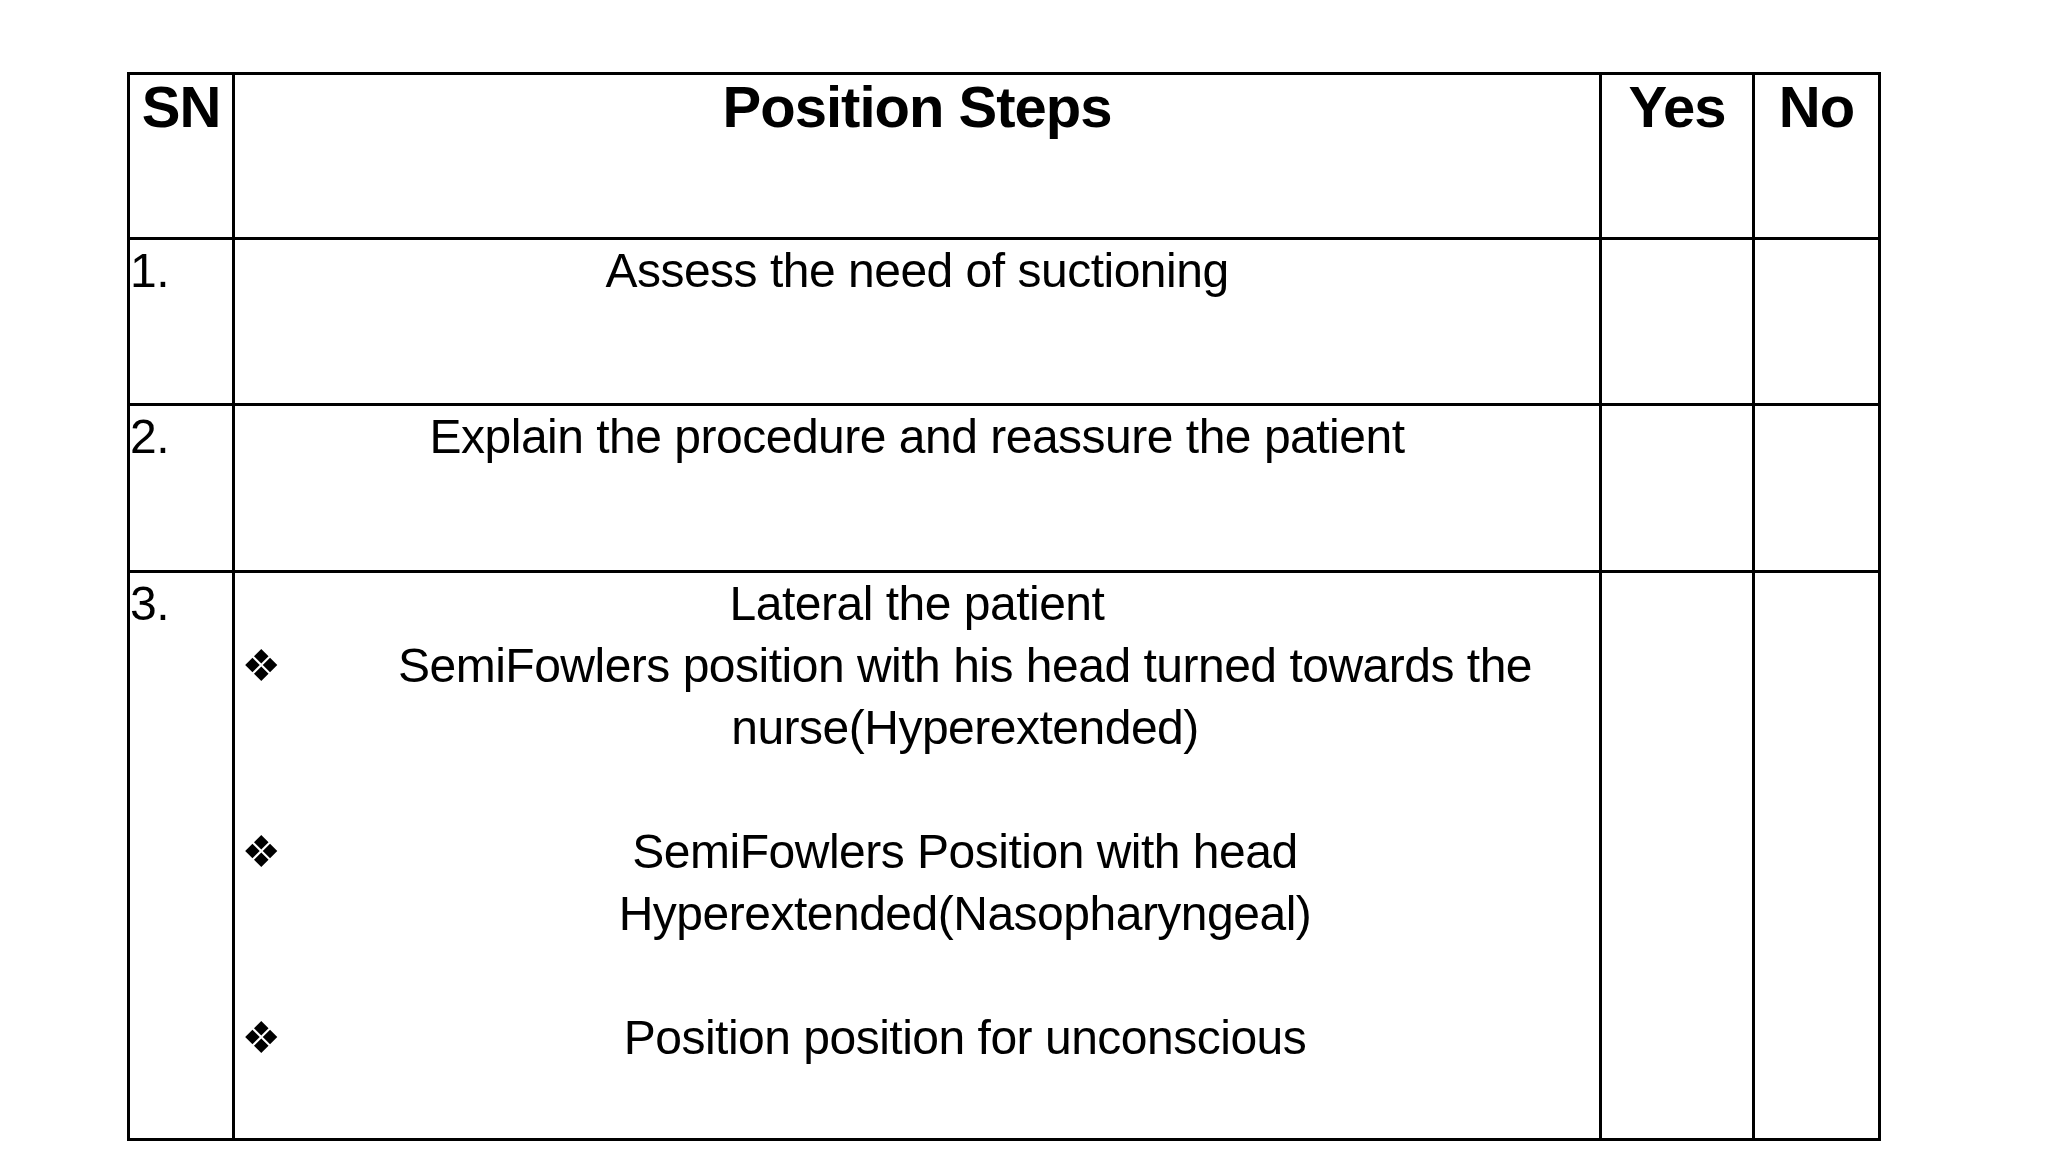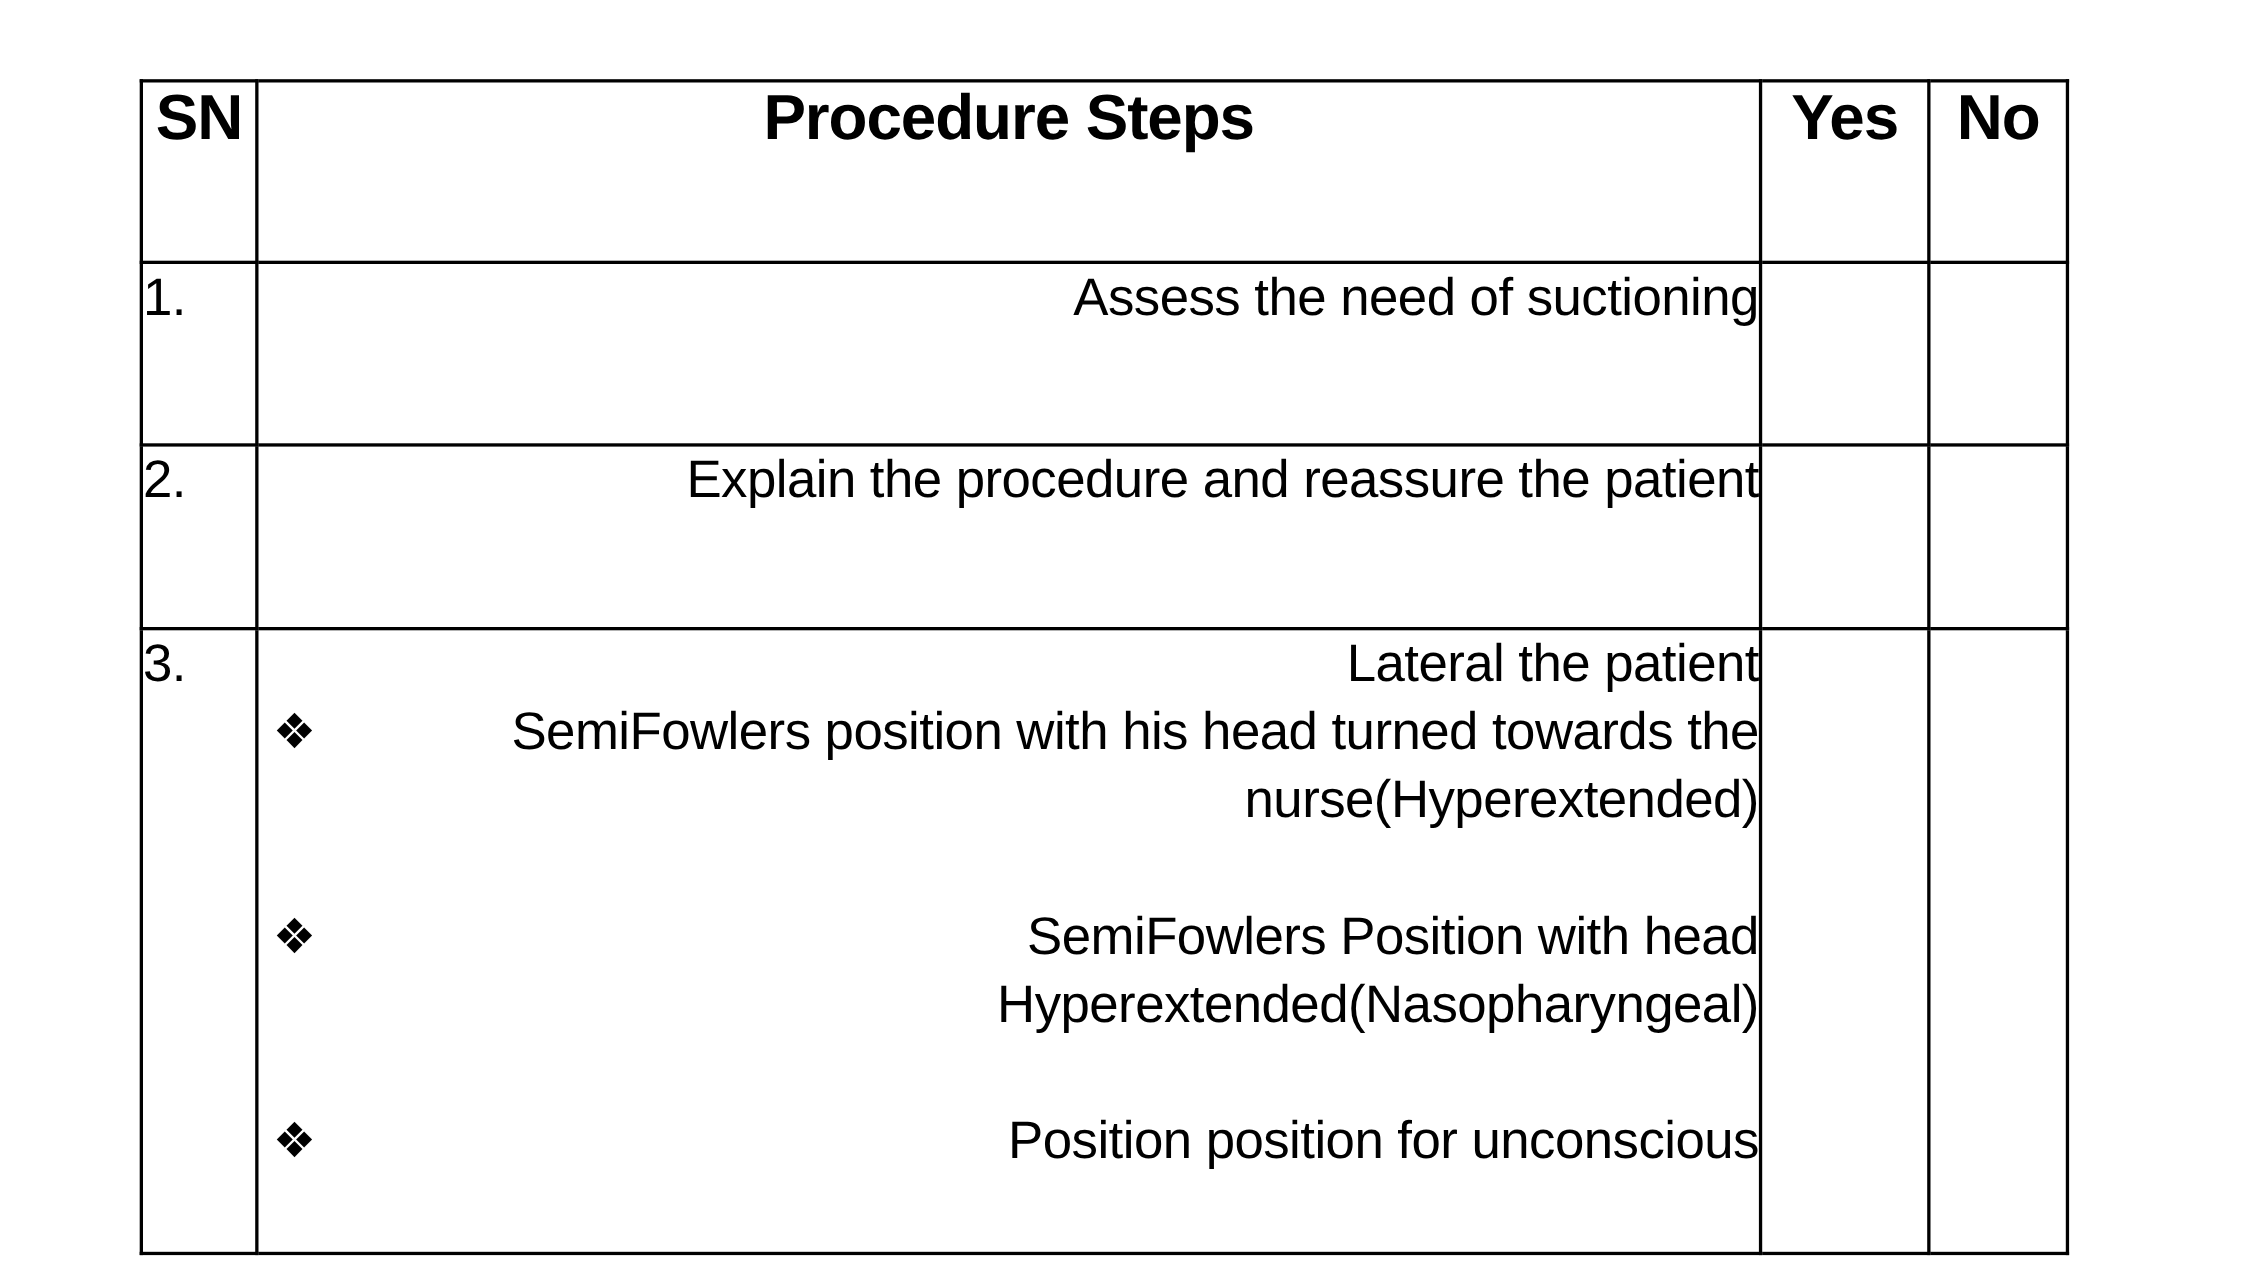--- a/index.html
+++ b/index.html
@@ -52,21 +52,21 @@
   td.sn-cell {
     font-size: 48px;
     line-height: 62px;
     text-align: left;
     padding: 12px 0 0 16px;
     letter-spacing: -0.5px;
   }
   td.step-cell {
     font-size: 48px;
     line-height: 62px;
-    text-align: right;
+    text-align: center;
     padding: 12px 0 0 18px;
     letter-spacing: -0.5px;
   }
   td.mark-cell {
     background: #ffffff;
   }
   .step-line {
     display: block;
     white-space: nowrap;
   }
@@ -100,21 +100,21 @@
   <table class="checklist">
     <colgroup>
       <col class="c-sn">
       <col class="c-steps">
       <col class="c-yes">
       <col class="c-no">
     </colgroup>
     <tbody>
       <tr class="header-row">
         <th class="hcell">SN</th>
-        <th class="hcell">Procedure Steps</th>
+        <th class="hcell">Position Steps</th>
         <th class="hcell">Yes</th>
         <th class="hcell">No</th>
       </tr>
 
       <tr class="row-1">
         <td class="sn-cell">1.</td>
         <td class="step-cell">
           <span class="step-line">Assess the need of suctioning</span>
         </td>
         <td class="mark-cell"></td>

